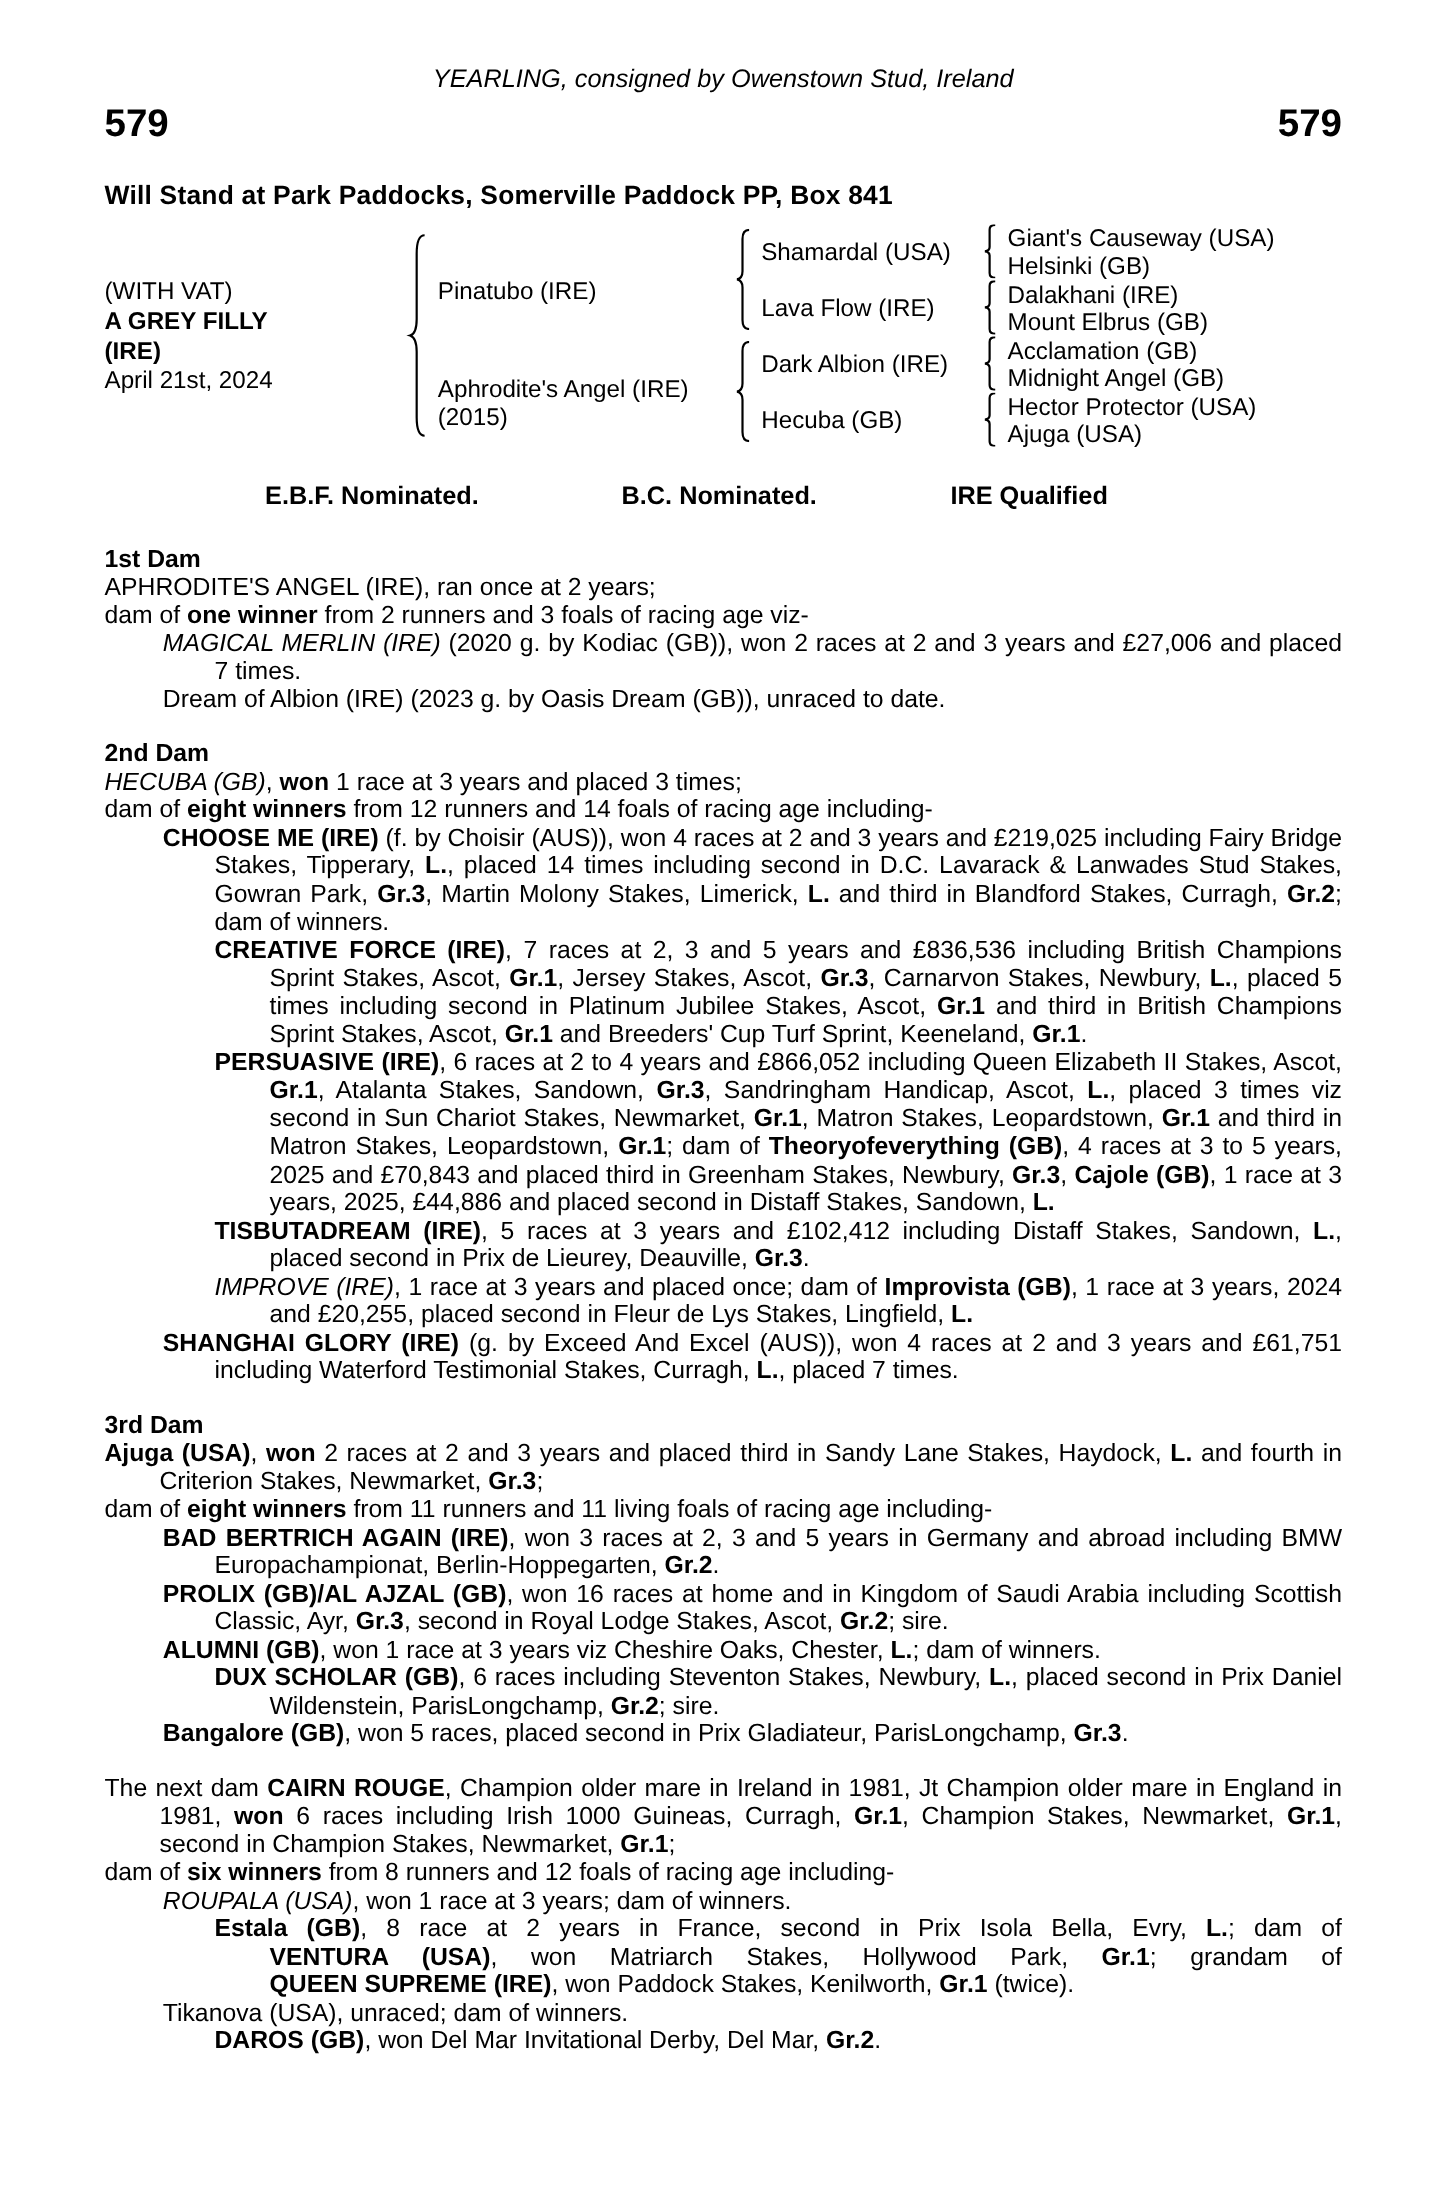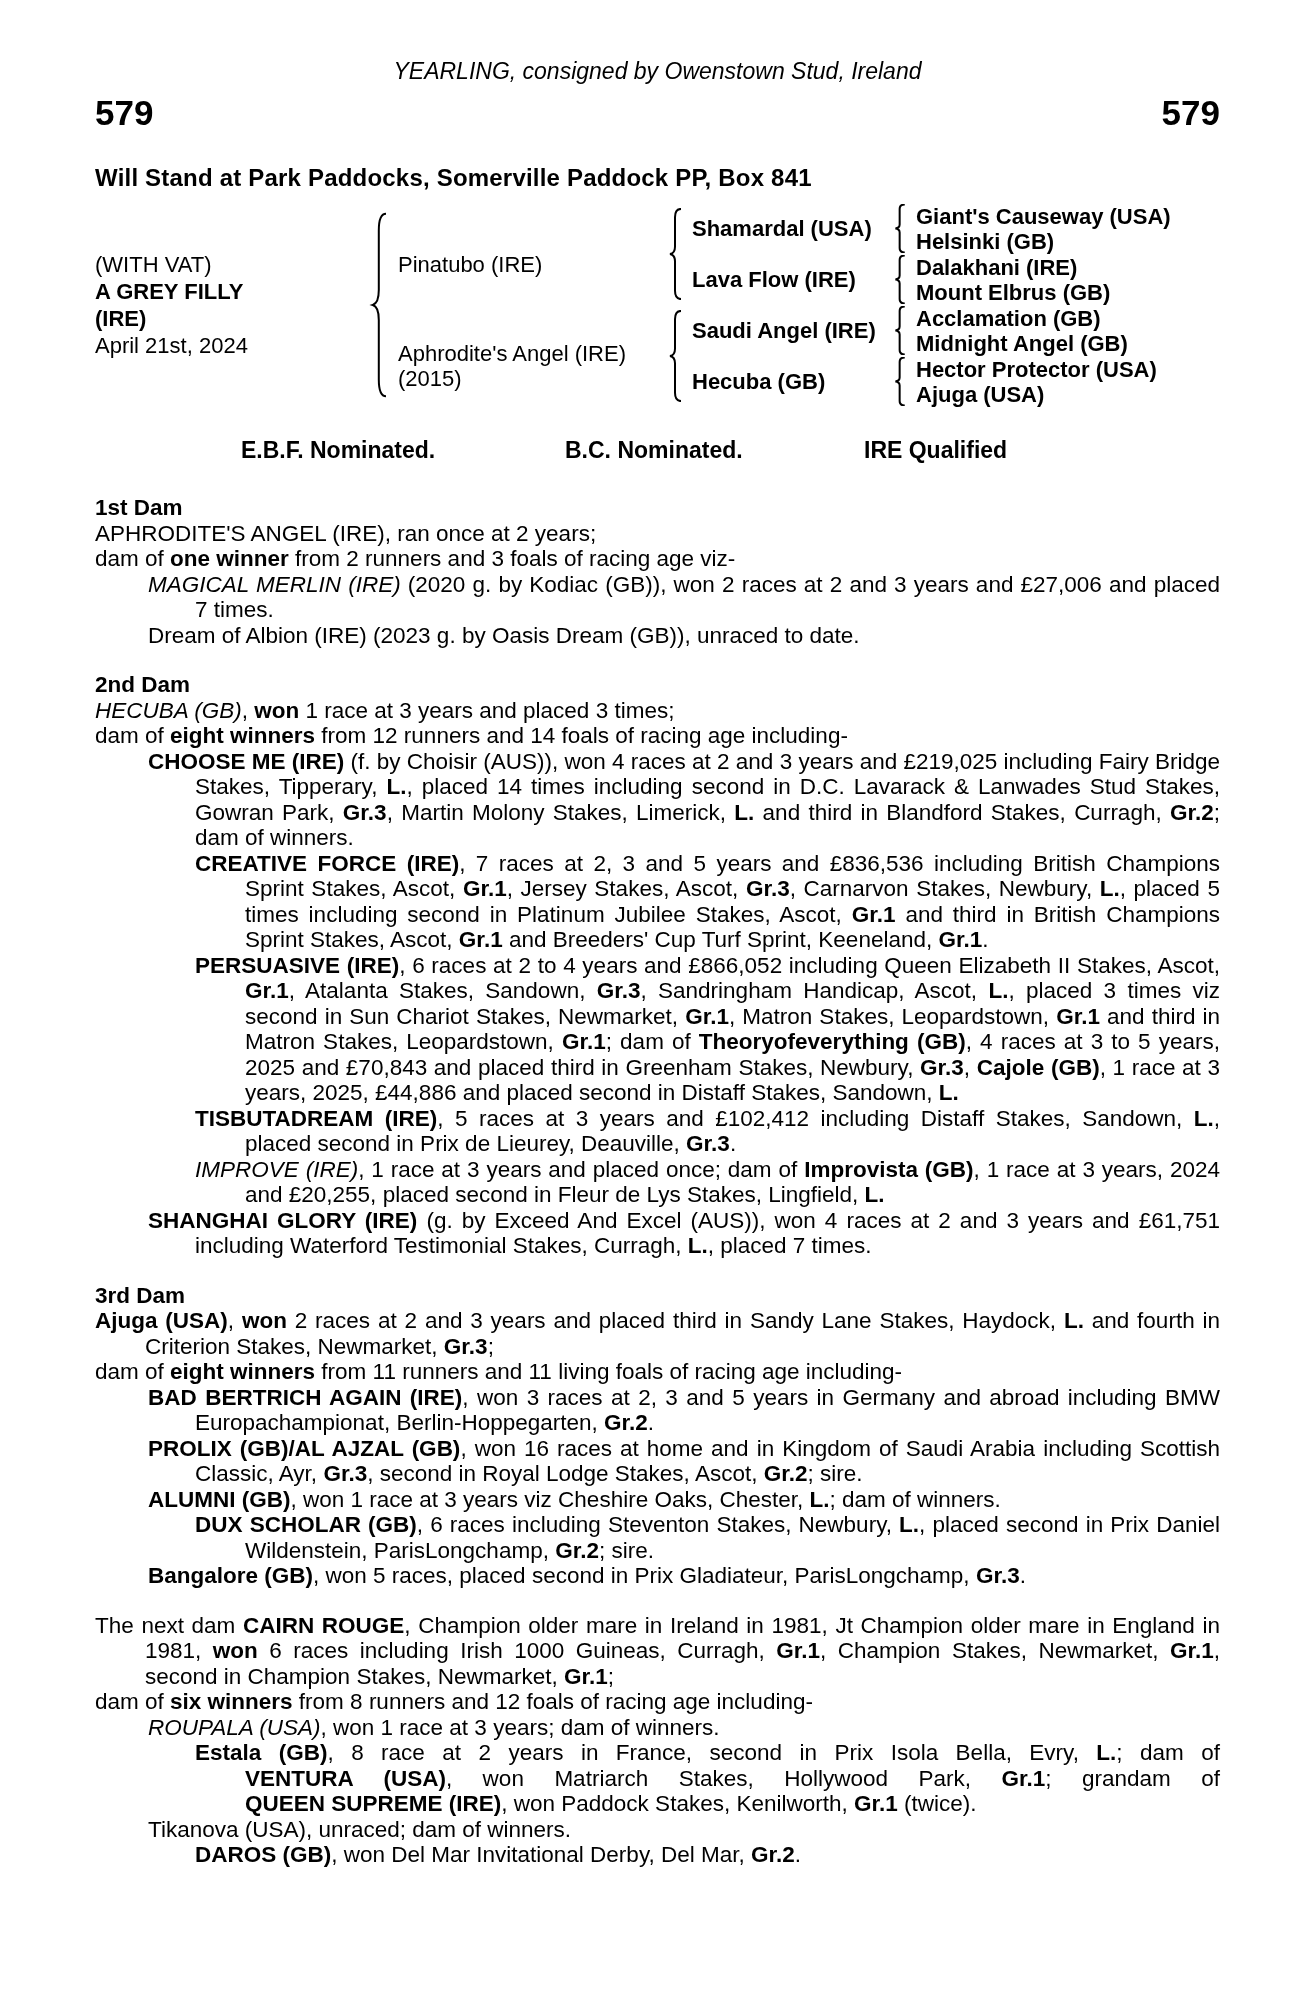--- a/index.html
+++ b/index.html
@@ -21,21 +21,21 @@
   .ped { display:flex; align-items:stretch; margin-top:10px; height:204px; font-size:22px; }
   .ped-c1 { width:273px; display:flex; flex-direction:column; justify-content:center; line-height:27px; }
   .ped-bigbrace { width:30px; display:flex; align-items:center; }
   .ped-bigbrace svg { width:24px; height:186px; }
   .ped-main { flex:1; display:flex; flex-direction:column; }
   .ped-half { display:flex; align-items:center; height:102px; }
   .ped-g1 { width:268px; line-height:25px;margin-top:20px; }
   .ped-g2bracewrap { width:26px; display:flex; align-items:center; height:100%; }
   .ped-g2bracewrap svg { width:20px; height:92px; }
   .ped-g2col { flex:1; display:flex; flex-direction:column; }
-  .ped-g2row { display:flex; align-items:center; height:51px;font-weight:bold; }
+  .ped-g2row { display:flex; align-items:center; height:51px; }
   .ped-g2name { width:200px; }
   .ped-g3bracewrap { width:24px; display:flex; align-items:center; }
   .ped-g3bracewrap svg { width:17px; height:49px; }
   .ped-g3col { flex:1; display:flex; flex-direction:column; justify-content:center; line-height:25px; }
 
   
   .noms { position:relative; height:30px; margin-top:28px; font-weight:bold; font-size:23px; line-height:30px; }
   .noms span { position:absolute; top:0; white-space:nowrap; }
   .nom1 { left:146px; } .nom2 { left:470px; } .nom3 { left:769px; }
 
@@ -121,21 +121,21 @@
             <div>Aphrodite's Angel (IRE)</div>
             <div>(2015)</div>
           </div>
           <div class="ped-g2bracewrap">
             <svg viewBox="0 0 20 100" preserveAspectRatio="none">
               <path d="M15 1 Q9 1 9 10 L9 42 Q9 49 4 50 Q9 51 9 58 L9 90 Q9 99 15 99" fill="none" stroke="#000" stroke-width="2" vector-effect="non-scaling-stroke"></path>
             </svg>
           </div>
           <div class="ped-g2col">
             <div class="ped-g2row">
-              <div class="ped-g2name">Saudi Angel (IRE)</div>
+              <div class="ped-g2name">Dark Albion (IRE)</div>
               <div class="ped-g3bracewrap">
                 <svg viewBox="0 0 20 100" preserveAspectRatio="none">
                   <path d="M15 1 Q9 1 9 10 L9 42 Q9 49 4 50 Q9 51 9 58 L9 90 Q9 99 15 99" fill="none" stroke="#000" stroke-width="2" vector-effect="non-scaling-stroke"></path>
                 </svg>
               </div>
               <div class="ped-g3col">
                 <div>Acclamation (GB)</div>
                 <div>Midnight Angel (GB)</div>
               </div>
             </div>

